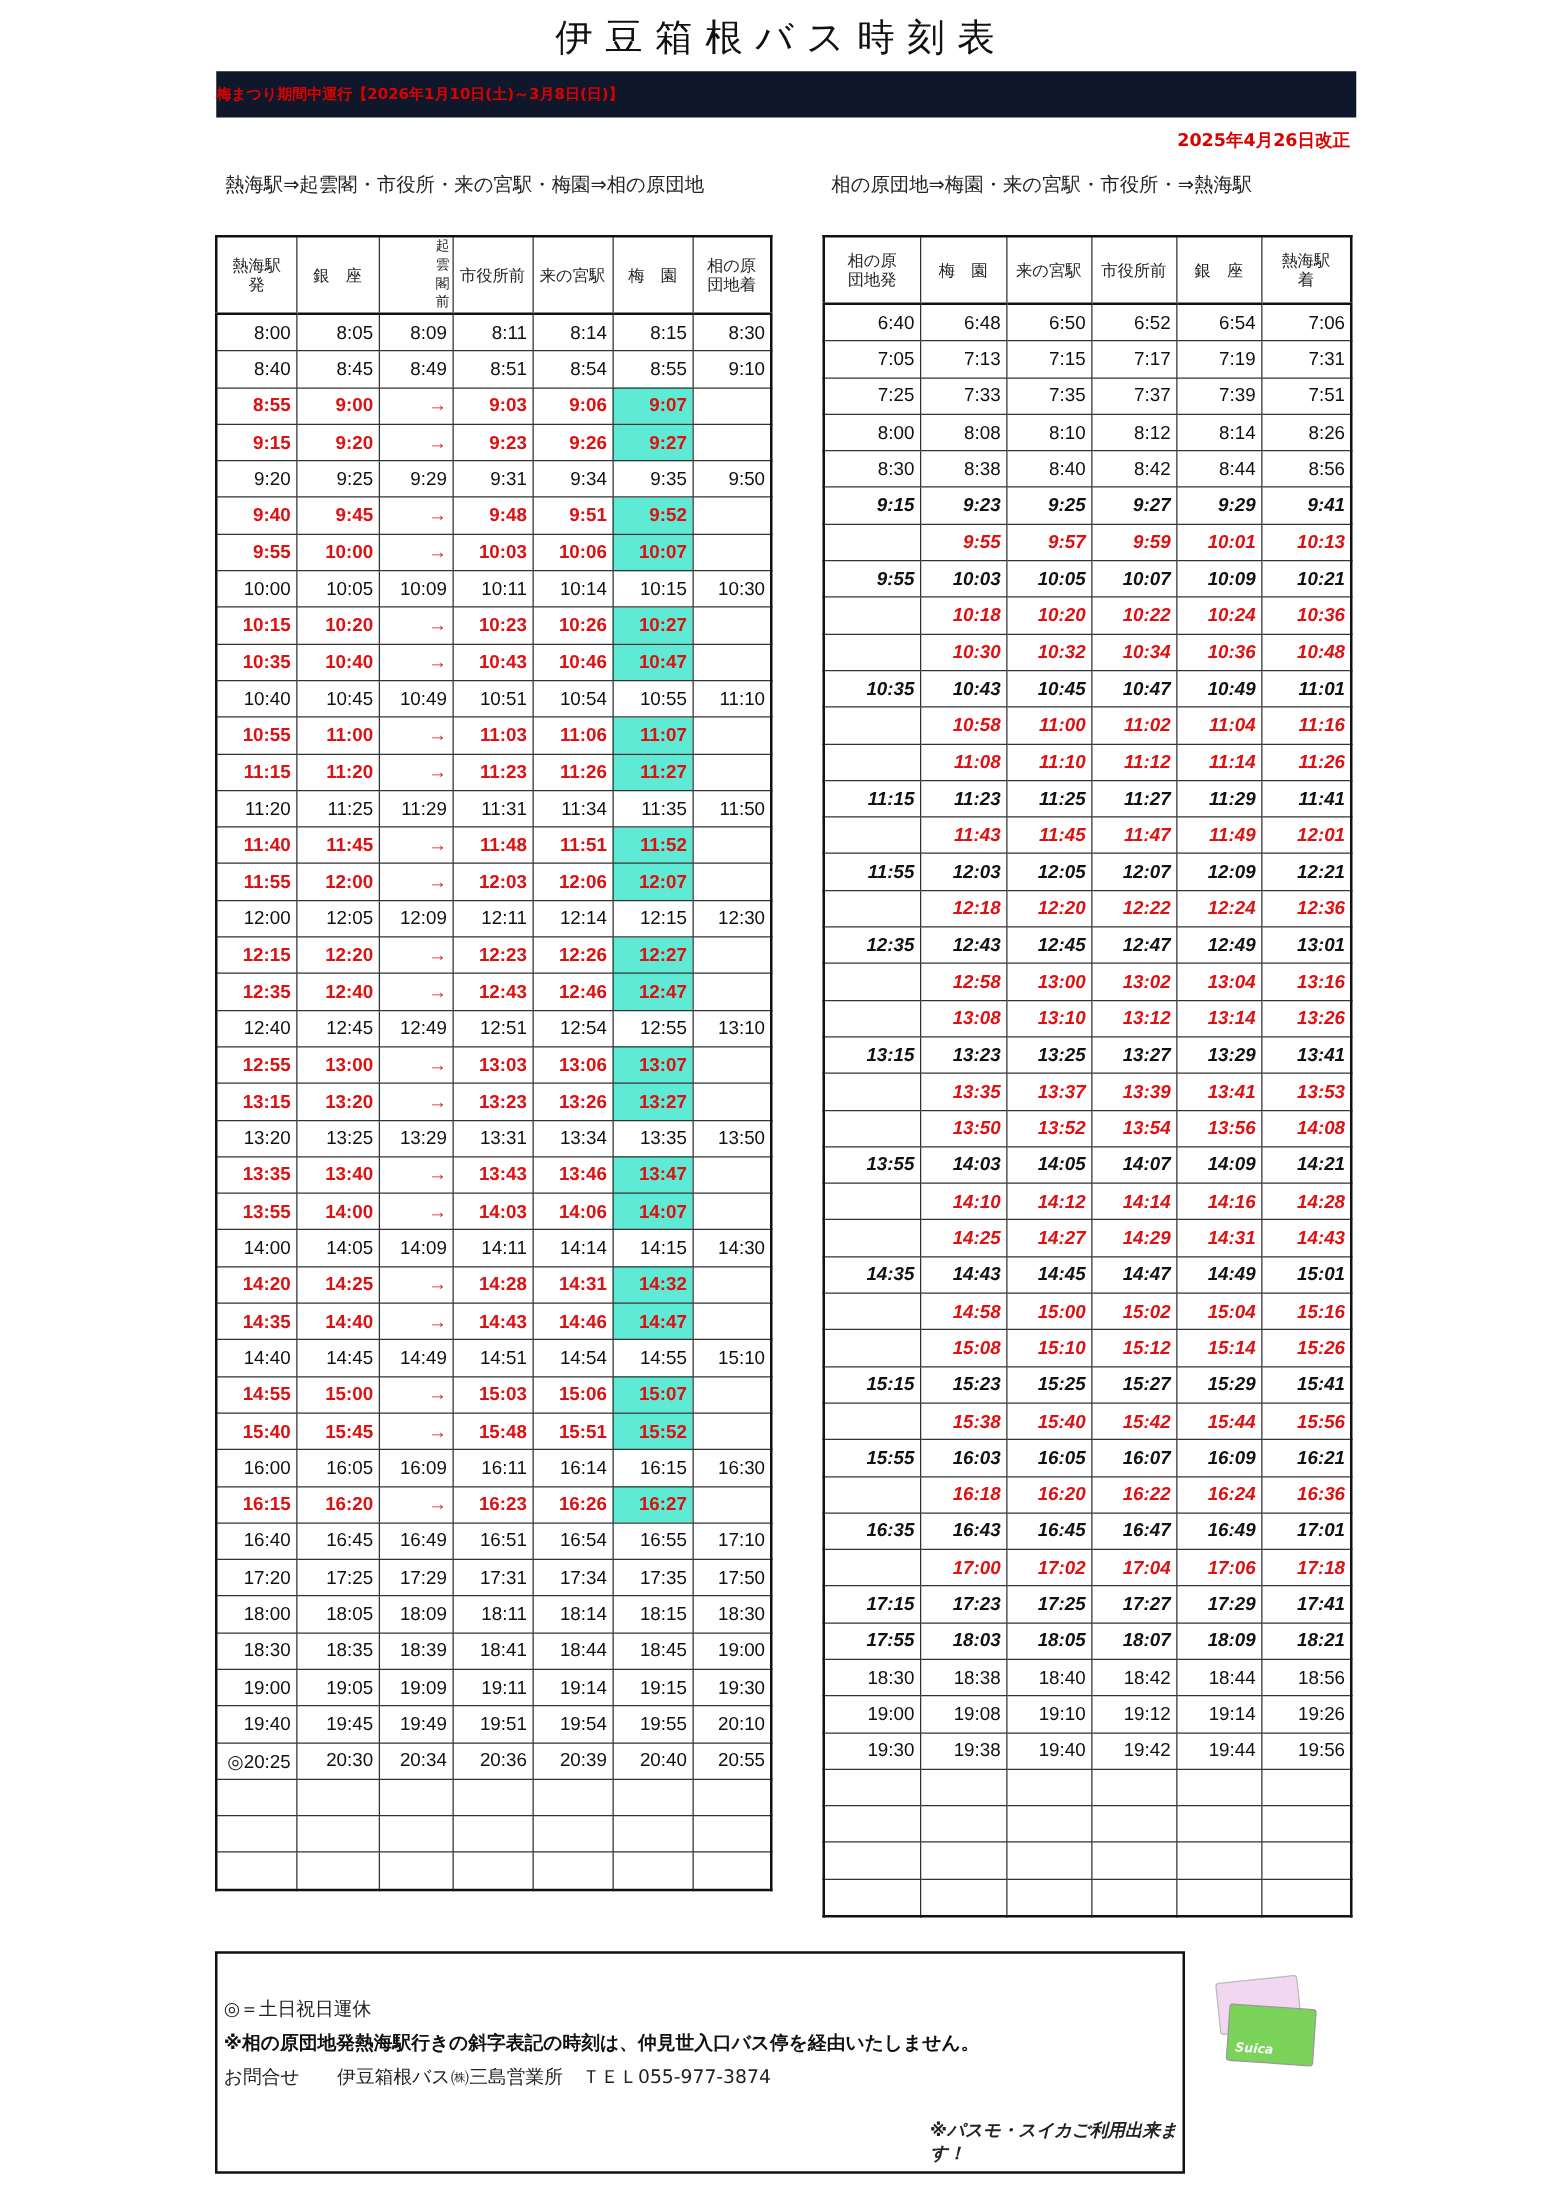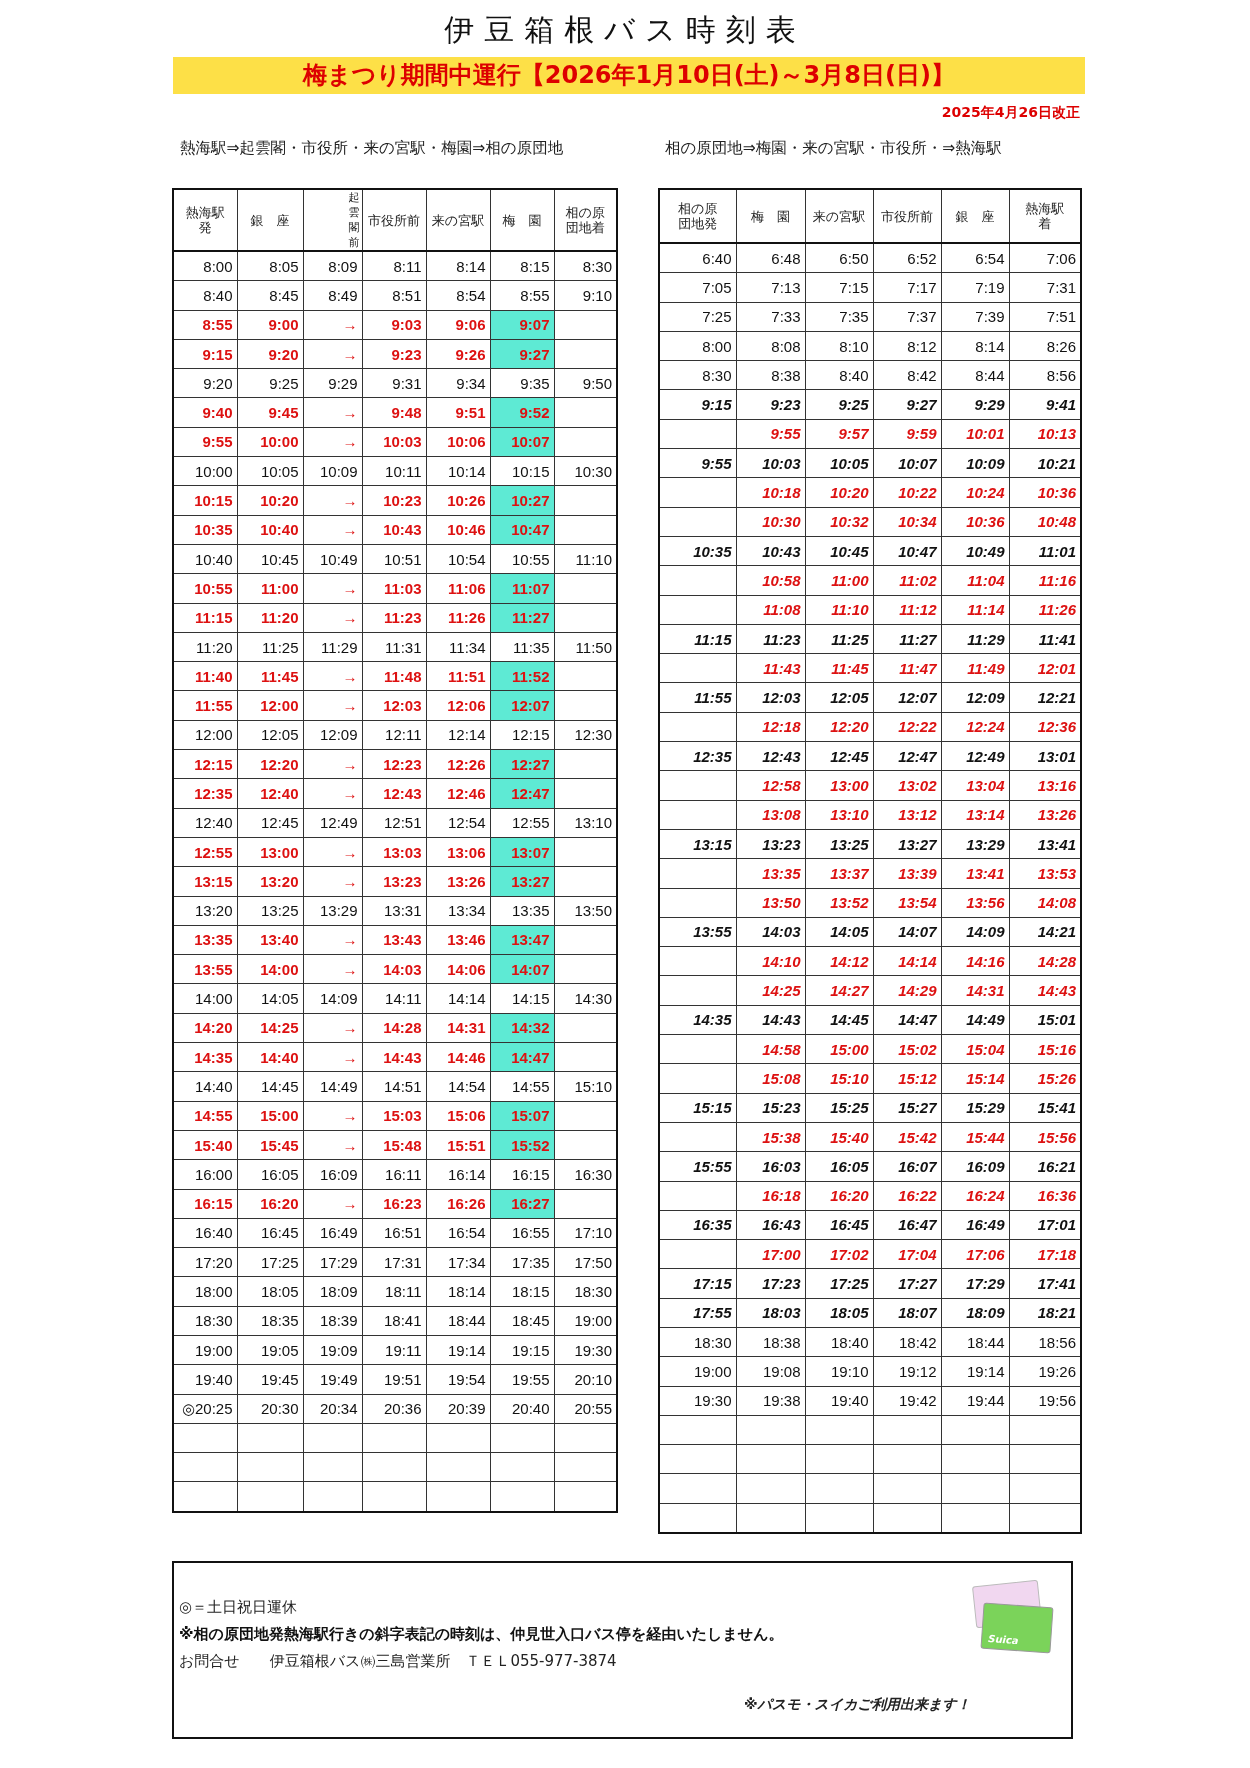--- a/index.html
+++ b/index.html
@@ -1,18 +1,18 @@
 <!DOCTYPE html>
 <html><head>
 <meta charset="utf-8">
 <style>
   html, body { margin:0; padding:0; background:#ffffff; }
   body { width:1250px; height:1768px; position:relative; font-family:"DejaVu Sans", "Liberation Sans", sans-serif; color:#111; overflow:hidden; }
   .title { position:absolute; left:0; top:10px; width:1250px; text-align:center; font-size:30px; letter-spacing:10px; font-weight:400; color:#111; }
-  .banner { position:absolute; left:173px; top:57px; width:912px; height:37px; background:#fde047; text-align:center; line-height:37px; color:#dd0000; font-weight:bold; font-size:24px; }
+  .banner { position:absolute; left:173px; top:57px; width:912px; height:37px; background:#0f172a; line-height:37px; color:#dd0000; font-weight:bold; font-size:12px; }
   .revised { position:absolute; left:900px; top:104px; width:180px; text-align:right; font-size:14px; color:#dd0000; font-weight:bold; }
   .route-title { position:absolute; top:138px; font-size:15.5px; color:#222; }
   .route-left { left:180px; }
   .route-right { left:665px;text-align:right; }
 
   table.tt { position:absolute; border-collapse:collapse; border:2.5px solid #111; font-family:"Liberation Sans", sans-serif; }
   table.tt th, table.tt td { border:1px solid #333; padding:0; }
   table.tt thead th { height:52px; font-weight:normal; font-size:13px; line-height:15px; text-align:center; border-bottom:2.5px solid #111; color:#222; }
   table.tt thead th.small { font-size:11px;padding-left:43px; }
   table.tt td { height:28.3px; font-size:15px; text-align:right; padding-right:4px; white-space:nowrap; }
@@ -21,21 +21,21 @@
   #tbl-left col.c0 { width:64px; } #tbl-left col.c1 { width:66px; } #tbl-left col.c2 { width:59px; }
   #tbl-left col.c3 { width:64px; } #tbl-left col.c4 { width:64px; } #tbl-left col.c5 { width:64px; } #tbl-left col.c6 { width:63px; }
   #tbl-right col.c0 { width:77px; } #tbl-right col.c1 { width:69px; } #tbl-right col.c2 { width:68px; }
   #tbl-right col.c3 { width:68px; } #tbl-right col.c4 { width:68px; } #tbl-right col.c5 { width:72px; }
   td.red { color:#dd1111; font-weight:bold; }
   td.pink { background:#5eead4; }
   td.arrow { text-align:center; padding-right:0; }
   td.ital { font-style:italic; font-weight:bold; }
   td.ital.red { color:#dd1111; }
 
-  .footer-box { position:absolute; left:172px; top:1561px; width:901px; height:178px; border:2.5px solid #111; box-sizing:border-box; }
+  .footer-box { position:absolute; left:172px; top:1561px; width:776px; height:178px; border:2.5px solid #111; box-sizing:border-box; }
   .f-line { position:absolute; left:5px; font-size:15px; color:#222; }
   .f1 { top:35px; }
   .f2 { top:62px; font-weight:bold; color:#111; }
   .f3 { top:89px;text-align:center; }
   .f4 { top:133px; left:570px; font-weight:bold; font-style:italic; font-size:14px; }
   .ic-cards { position:absolute; left:800px; top:20px; width:80px; height:70px; }
   .card1 { position:absolute; left:0; top:0; width:64px; height:40px; background:#f1d7f0; border:1px solid #bbb; border-radius:3px; transform:rotate(-6deg); }
   .card2 { position:absolute; left:8px; top:22px; width:68px; height:44px; background:#7bd35a; border:1px solid #999; border-radius:3px; transform:rotate(4deg); color:#fff; font-size:10px; font-weight:bold; font-style:italic; }
   .card2 span { position:absolute; left:6px; bottom:4px; }
 </style>

